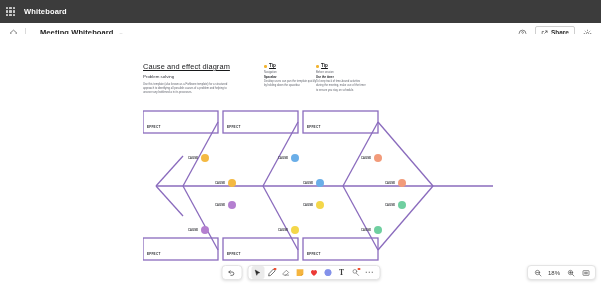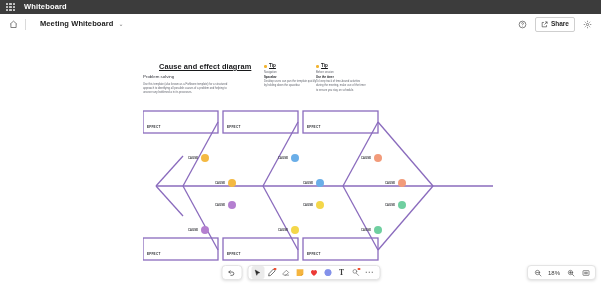--- a/index.html
+++ b/index.html
@@ -11,21 +11,21 @@
     width: 601px;
     height: 285px;
     font-family: "Liberation Sans", sans-serif;
     overflow: hidden;
     position: relative;
     -webkit-font-smoothing: antialiased;
   }
 
   
   .appbar {
-    height: 14px;
+    height: 23px;
     background: #3c3c3c;
     display: flex;
     align-items: center;
     padding: 0 6px;
     box-sizing: border-box;
   }
   .waffle {
     width: 9px;
     height: 9px;
     display: grid;
@@ -130,24 +130,24 @@
   .board {
     position: absolute;
     left: 143px;
     top: 28px;
     width: 350px;
     height: 200px;
   }
 
   .doc-heading {
     position: absolute;
-    left: 16px;
+    left: 0;
     top: 0;
     font-size: 7.4px;
-    font-weight: bold;
+    font-weight: normal;
     color: #17181a;
     text-decoration: underline;
     letter-spacing: 0.1px;
     white-space: nowrap;
     text-align: center;
   }
   .doc-sub {
     position: absolute;
     left: 0;
     top: 12px;

